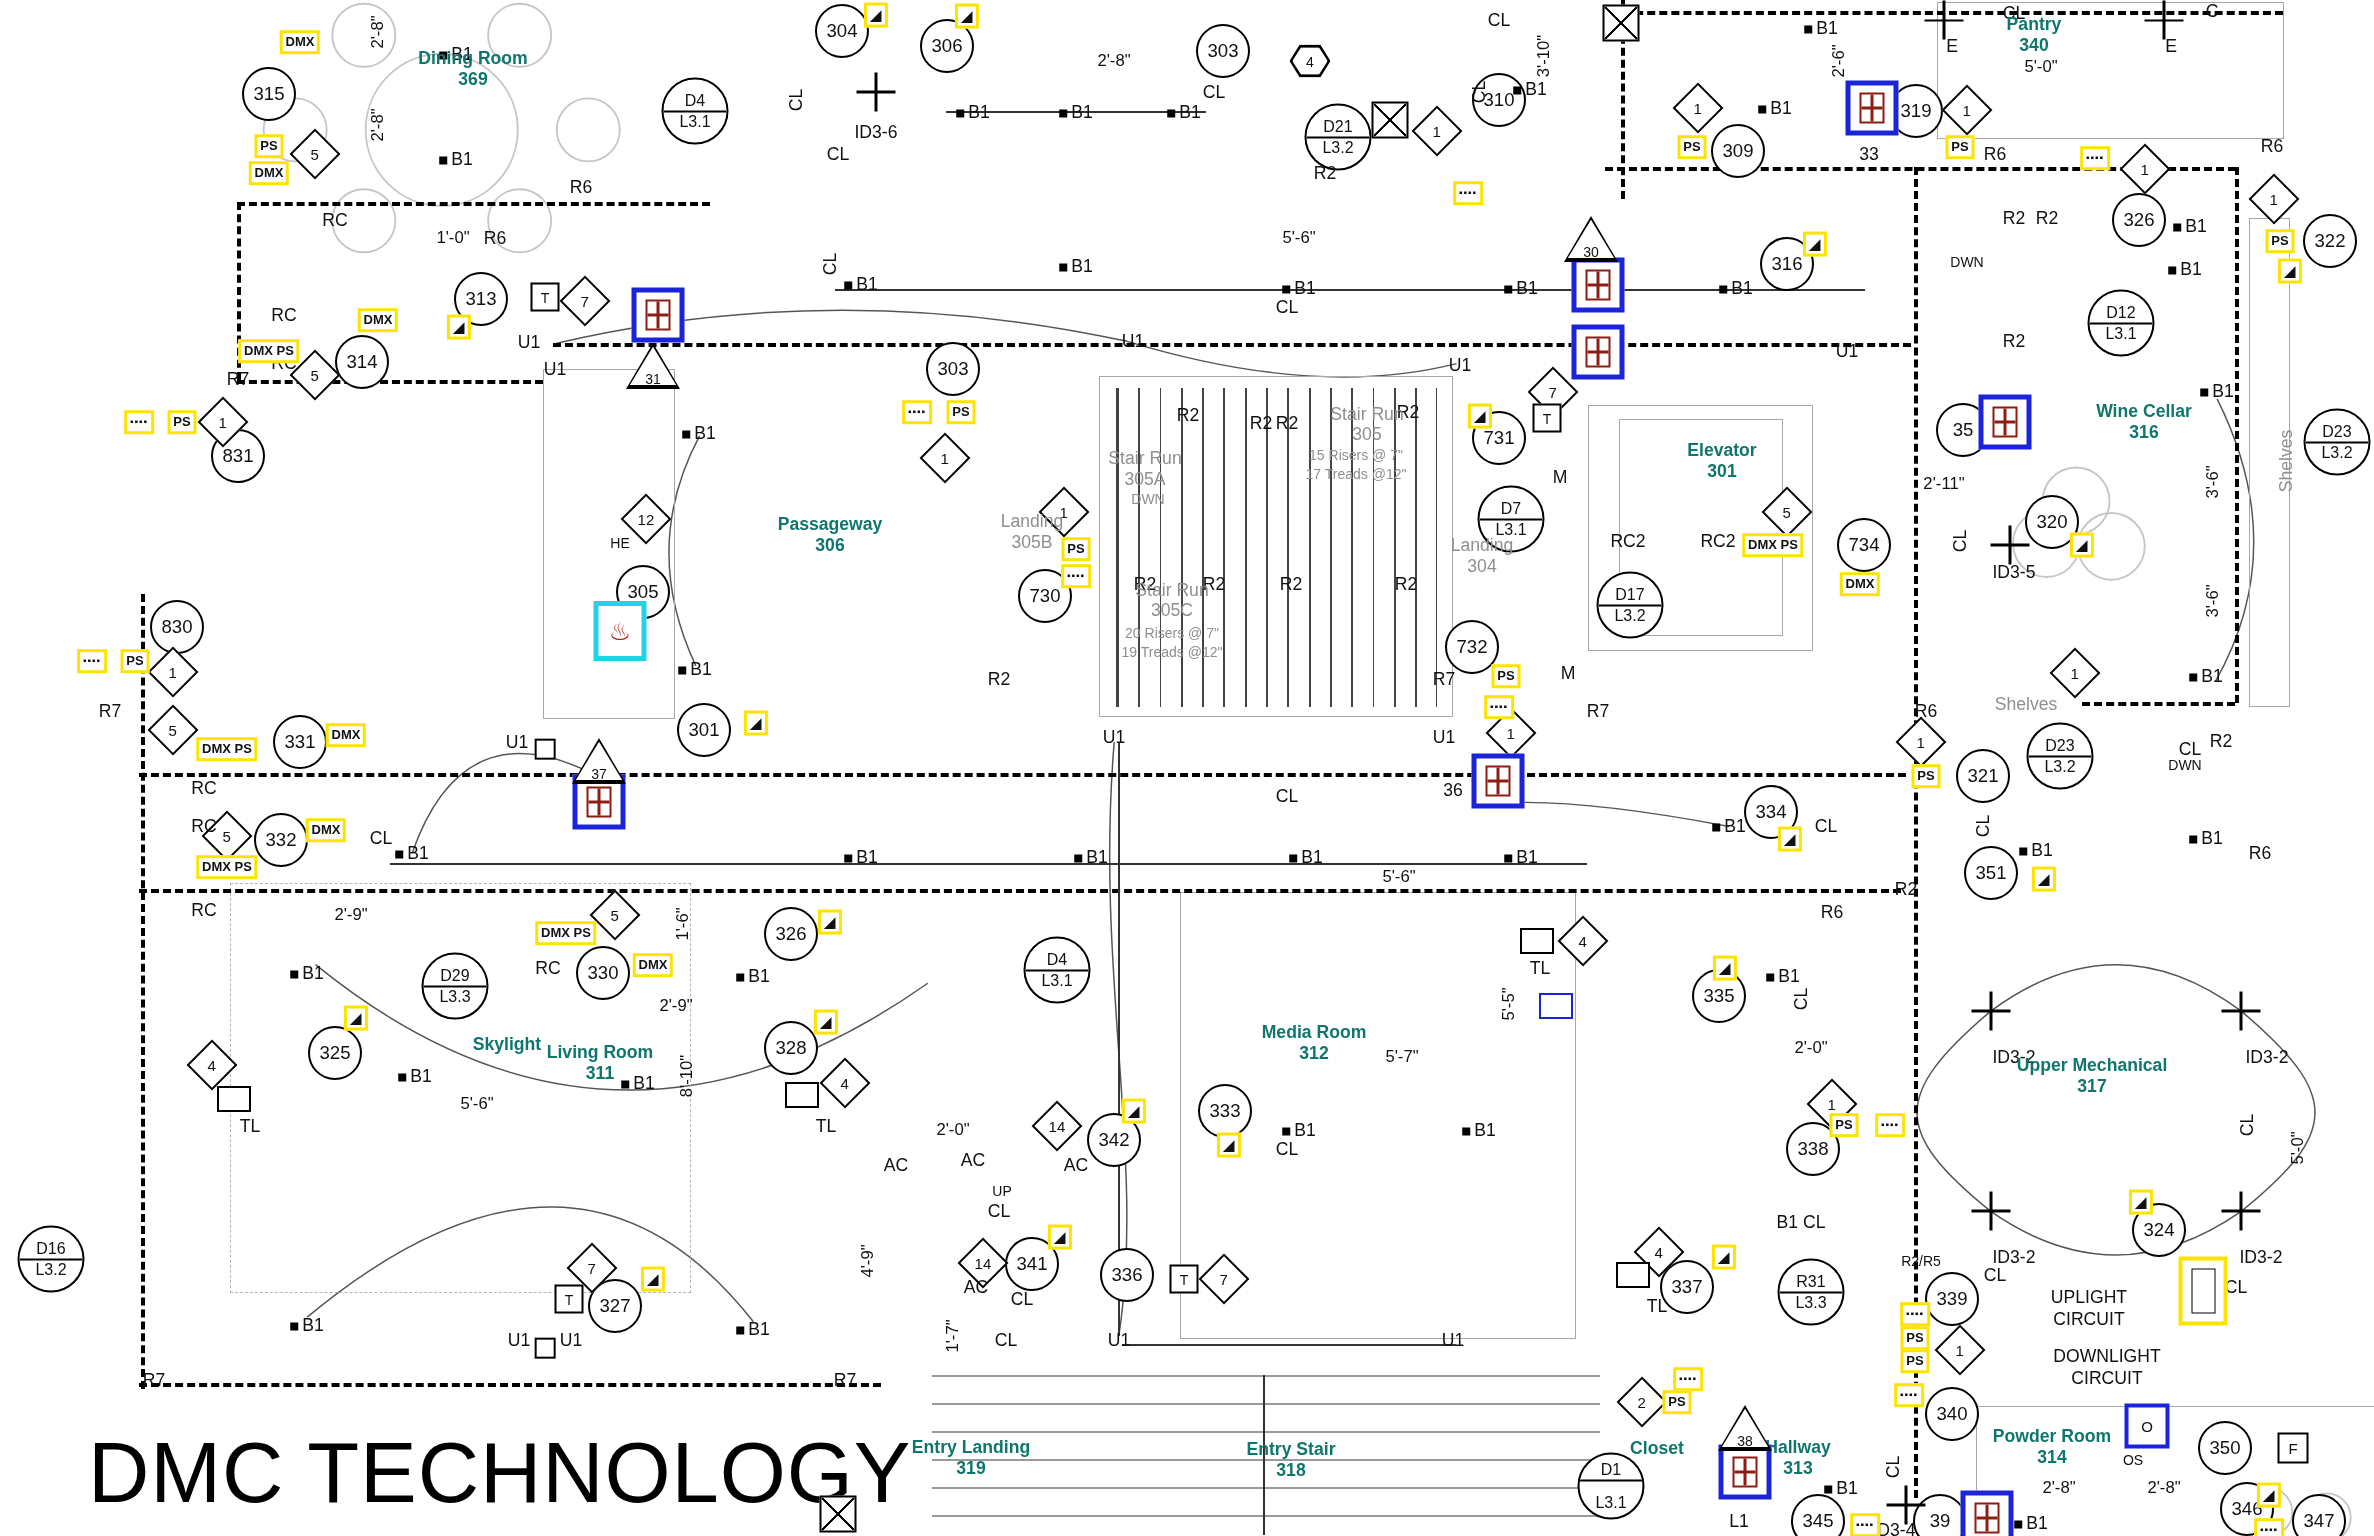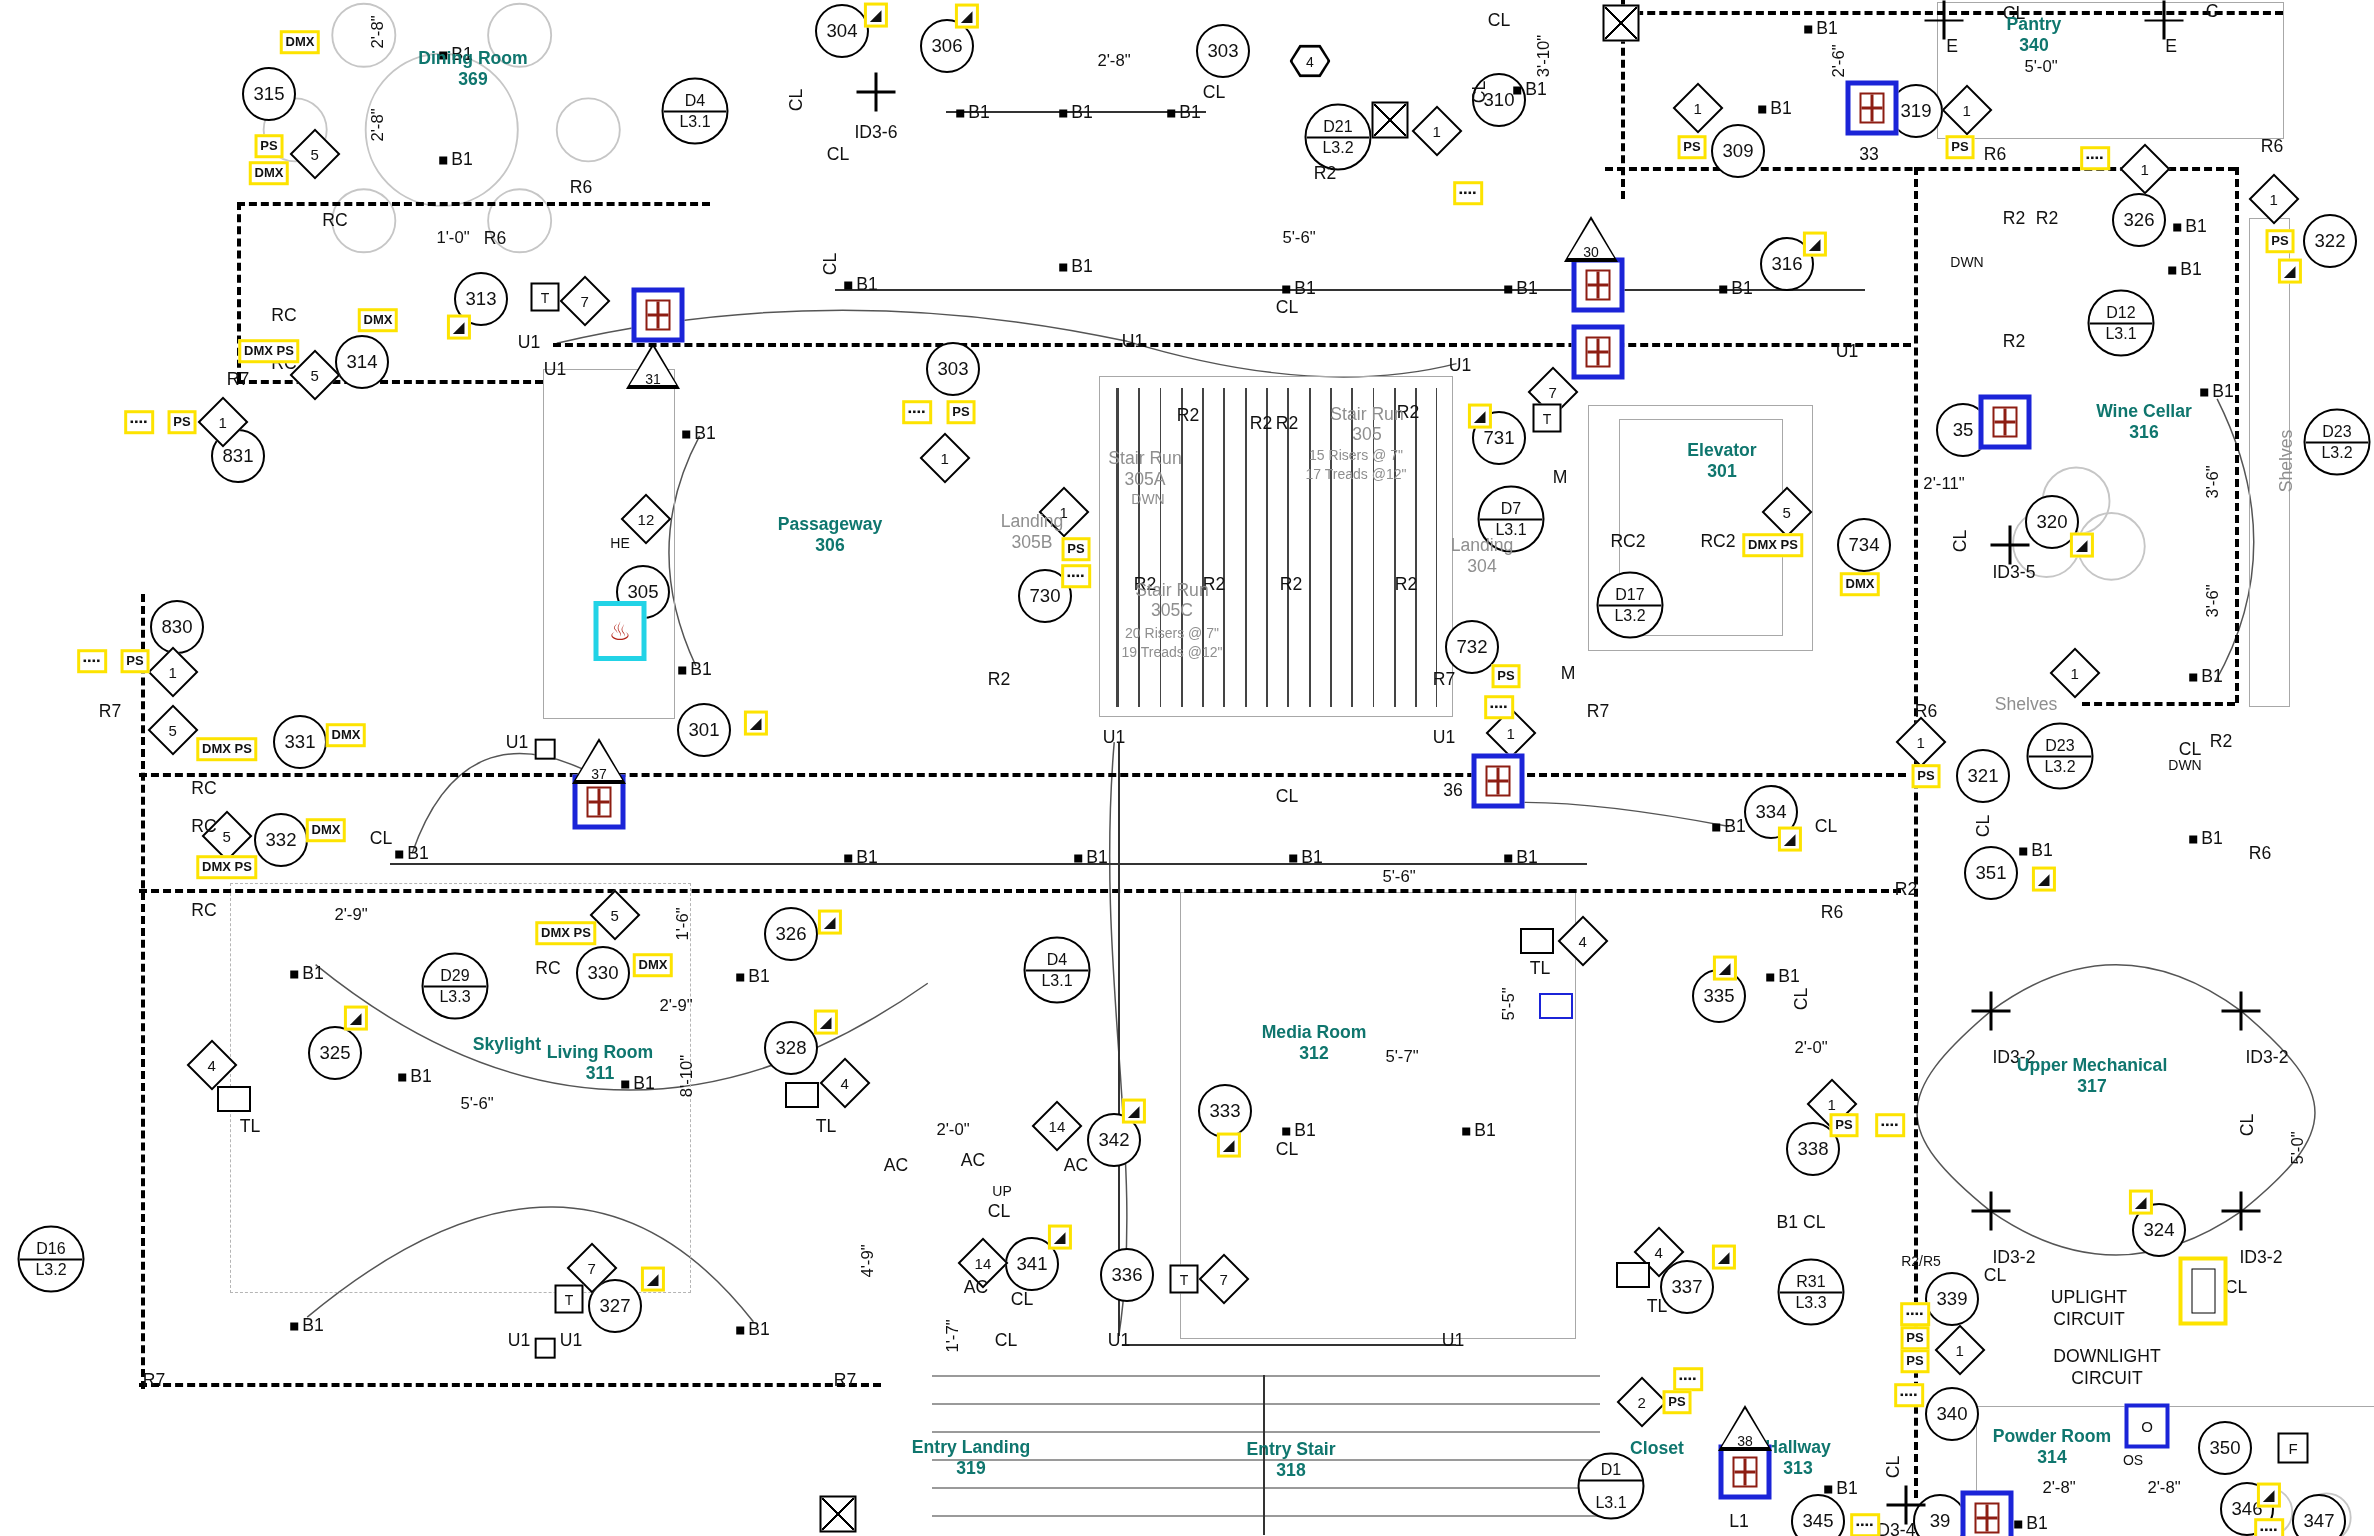--- a/index.html
+++ b/index.html
@@ -129,20 +129,21 @@
   <div class="dash-h" style="left:1611px;top:11px;width:672px"></div>
   <div class="dash-v" style="left:1621px;top:0px;height:199px"></div>
   <div class="dash-h" style="left:139px;top:1383px;width:742px"></div>
 
   <div class="wire" style="left:390px;top:863px;width:1197px;height:1.9px"></div>
   <div class="wire" style="left:835px;top:289px;width:1030px;height:1.9px"></div>
   <div class="wire" style="left:946px;top:111px;width:260px;height:1.9px"></div>
   <div class="wire" style="left:1118px;top:742px;width:1.9px;height:594px"></div>
   <div class="wire" style="left:1122px;top:1344px;width:334px;height:1.9px"></div>
 
+  <div class="title">DMC TECHNOLOGY</div>
 <div class="item circle" style="left: 269px; top: 94px;">315</div>
     <div class="item circle" style="left: 842px; top: 31px;">304</div>
     <div class="item circle" style="left: 947px; top: 46px;">306</div>
     <div class="item circle" style="left: 1223px; top: 51px;">303</div>
     <div class="item circle" style="left: 1499px; top: 100px;">310</div>
     <div class="item circle" style="left: 1738px; top: 151px;">309</div>
     <div class="item circle" style="left: 1916px; top: 111px;">319</div>
     <div class="item circle" style="left: 2330px; top: 241px;">322</div>
     <div class="item circle" style="left: 481px; top: 299px;">313</div>
     <div class="item circle" style="left: 362px; top: 362px;">314</div>

